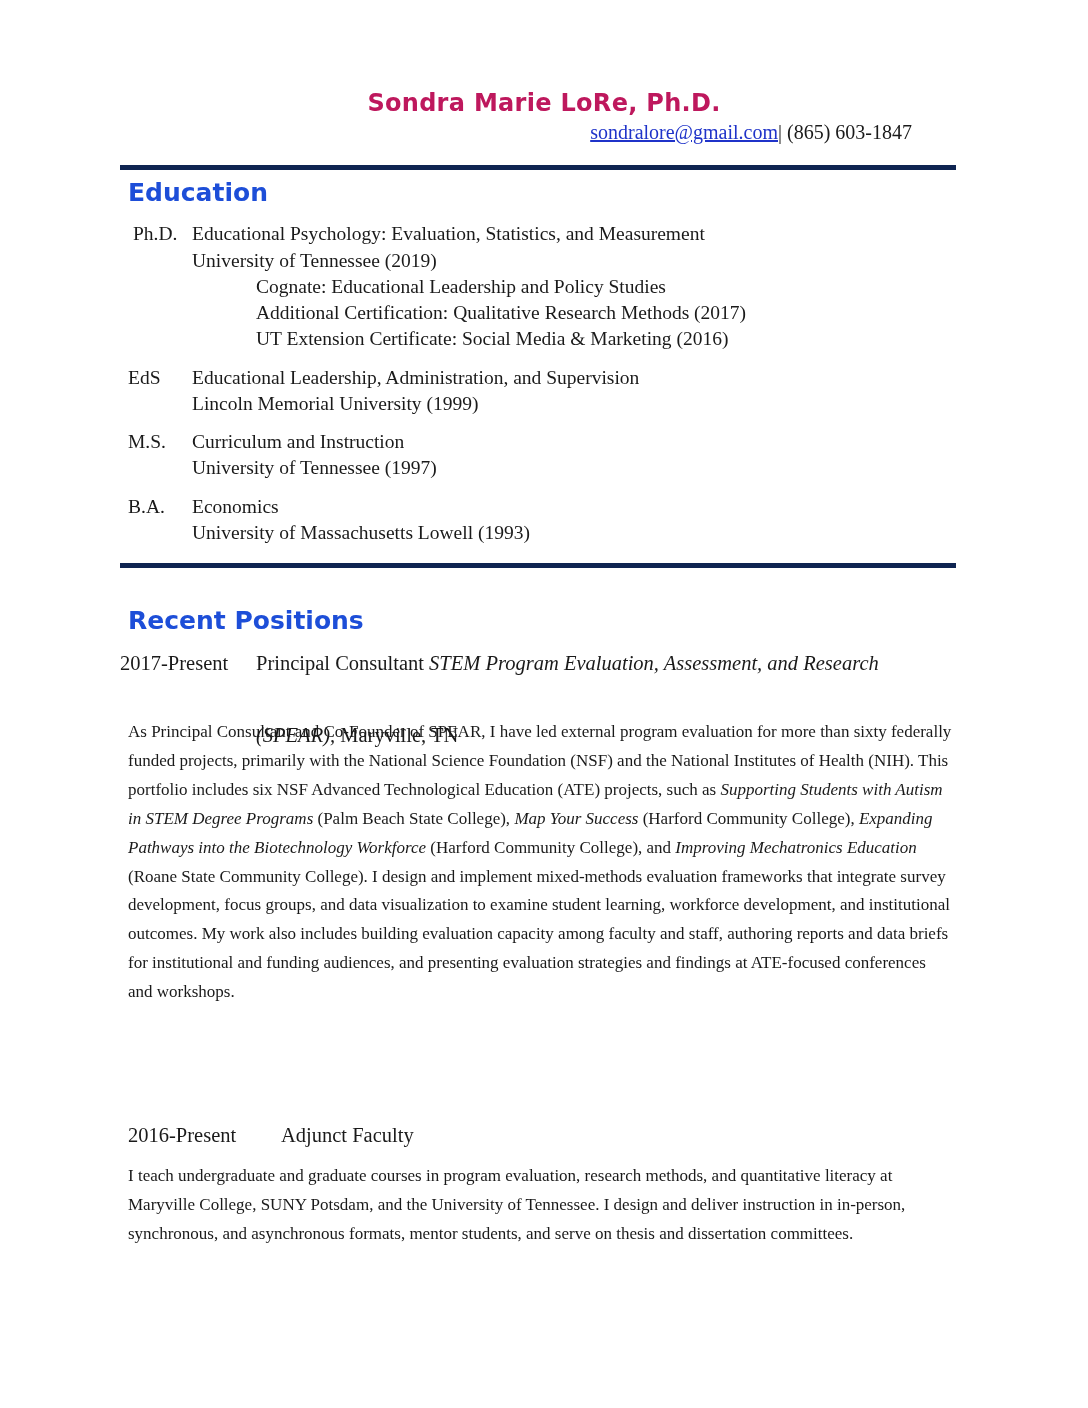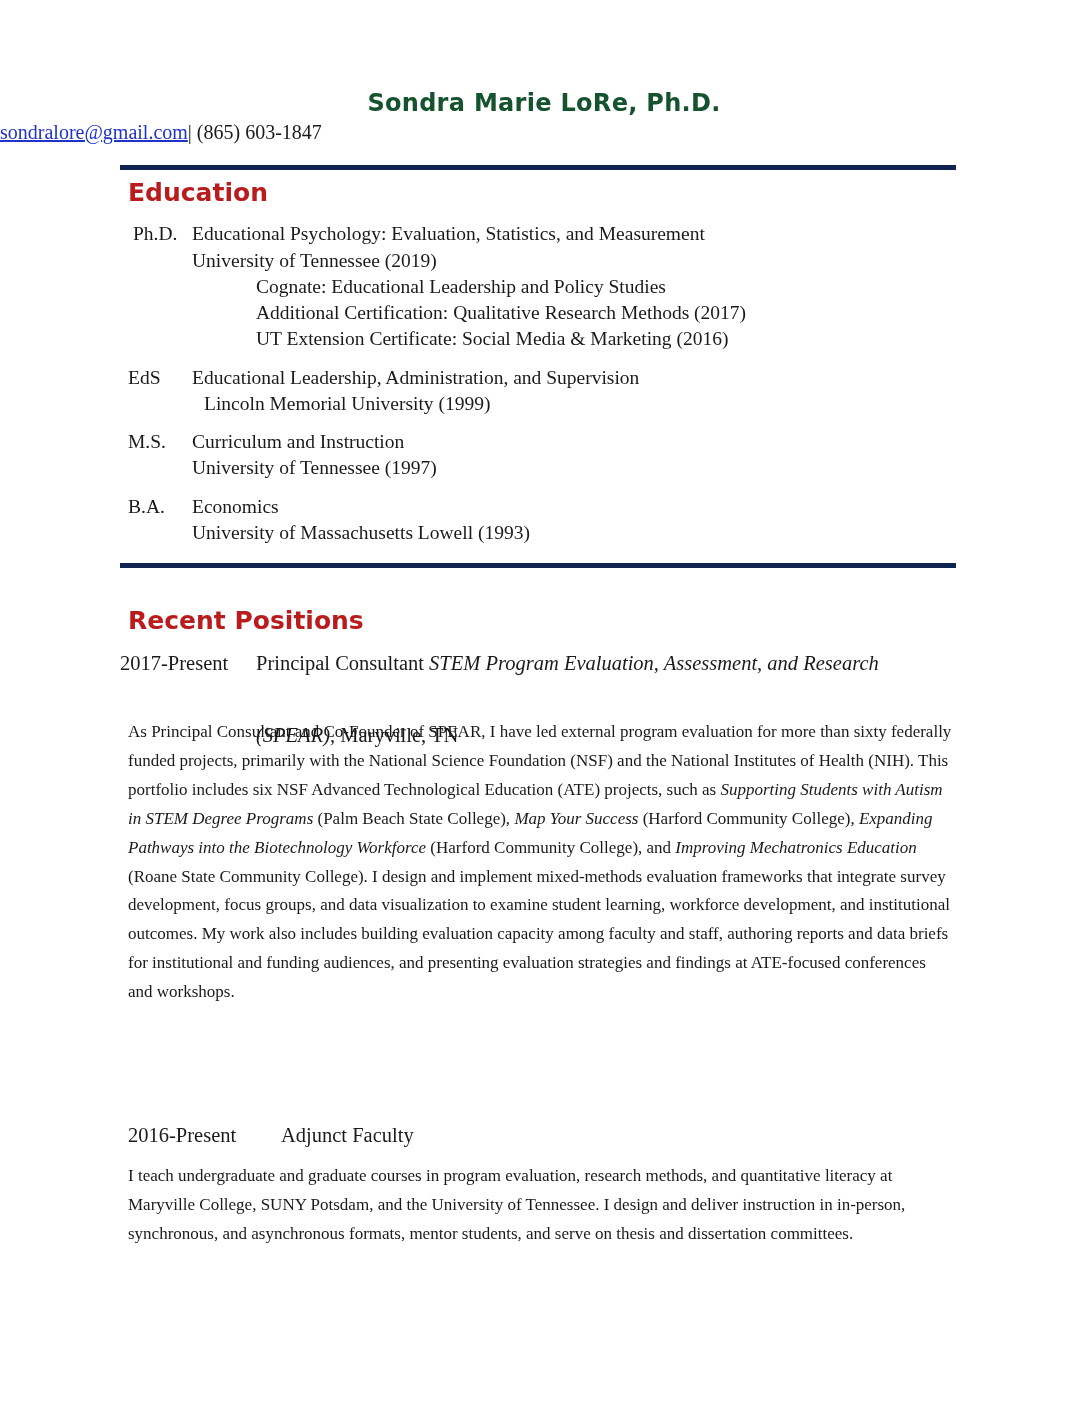--- a/index.html
+++ b/index.html
@@ -1,27 +1,27 @@
 <!DOCTYPE html>
 <html><head>
   <meta charset="utf-8">
   <style>
     html, body { margin: 0; padding: 0; background: #ffffff; }
     body { width: 1088px; height: 1408px; position: relative; overflow: hidden;
       font-family: "Liberation Serif", "DejaVu Serif", serif; color: #1a1a1a; }
     .page { position: absolute; left: 0; top: 0; width: 1088px; height: 1408px; }
     .name { position: absolute; left: 0; width: 1088px; top: 89px; text-align: center;
       font-family: "DejaVu Sans", "Liberation Sans", sans-serif; font-weight: bold;
-      font-size: 24px; color: #14532d; letter-spacing: 0.3px; }
-    .contact { position: absolute; left: 0; width: 912px; top: 121px; text-align: left;
+      font-size: 24px; color: #be185d; letter-spacing: 0.3px; }
+    .contact { position: absolute; left: 0; width: 912px; top: 121px; text-align: right;
       font-size: 20px; color: #1a1a1a; }
     .contact a { color: #1f33c9; text-decoration: underline; }
     .rule { position: absolute; left: 120px; width: 836px; height: 5px; background: #0f2451; }
     .section-title { position: absolute; left: 128px; font-family: "DejaVu Sans", "Liberation Sans", sans-serif;
-      font-weight: bold; font-size: 25px; color: #b91c1c; }
+      font-weight: bold; font-size: 25px; color: #1d4ed8; }
     .t { position: absolute; font-size: 19.5px; white-space: nowrap; line-height: 26px; }
     .b { font-weight: normal; text-align: right; }
     .i { font-style: italic; }
     .para { position: absolute; left: 128px; width: 826px; font-size: 17px; line-height: 28.9px;
       text-align: left; }
   </style>
 </head>
 <body>
 
 <div class="page">
@@ -37,21 +37,21 @@
 
   <div class="t" style="left:133px; top:221px;">Ph.D.</div>
   <div class="t b" style="left:192px; top:221px;">Educational Psychology: Evaluation, Statistics, and Measurement</div>
   <div class="t" style="left:192px; top:248px;">University of Tennessee (2019)</div>
   <div class="t" style="left:256px; top:274px;"><span class="b">Cognate</span><span>:</span><span> Educational Leadership and Policy Studies</span></div>
   <div class="t" style="left:256px; top:300px;"><span class="b">Additional Certification:</span><span></span><span> Qualitative Research Methods (2017)</span></div>
   <div class="t" style="left:256px; top:326px;"><span class="b">UT Extension Certificate</span><span>:</span><span> Social Media &amp; Marketing (2016)</span></div>
 
   <div class="t" style="left:128px; top:365px;">EdS</div>
   <div class="t b" style="left:192px; top:365px;">Educational Leadership, Administration, and Supervision</div>
-  <div class="t" style="left:204px; top:391px;">Lincoln Memorial University (1999)</div>
+  <div class="t" style="left:192px; top:391px;">Lincoln Memorial University (1999)</div>
 
   <div class="t" style="left:128px; top:429px;">M.S.</div>
   <div class="t b" style="left:192px; top:429px;">Curriculum and Instruction</div>
   <div class="t" style="left:192px; top:455px;">University of Tennessee (1997)</div>
 
   <div class="t" style="left:128px; top:494px;">B.A.</div>
   <div class="t b" style="left:192px; top:494px;">Economics</div>
   <div class="t" style="left:192px; top:520px;text-align:right;">University of Massachusetts Lowell (1993)</div>
 
   <div class="rule" style="top:563px;"></div>

